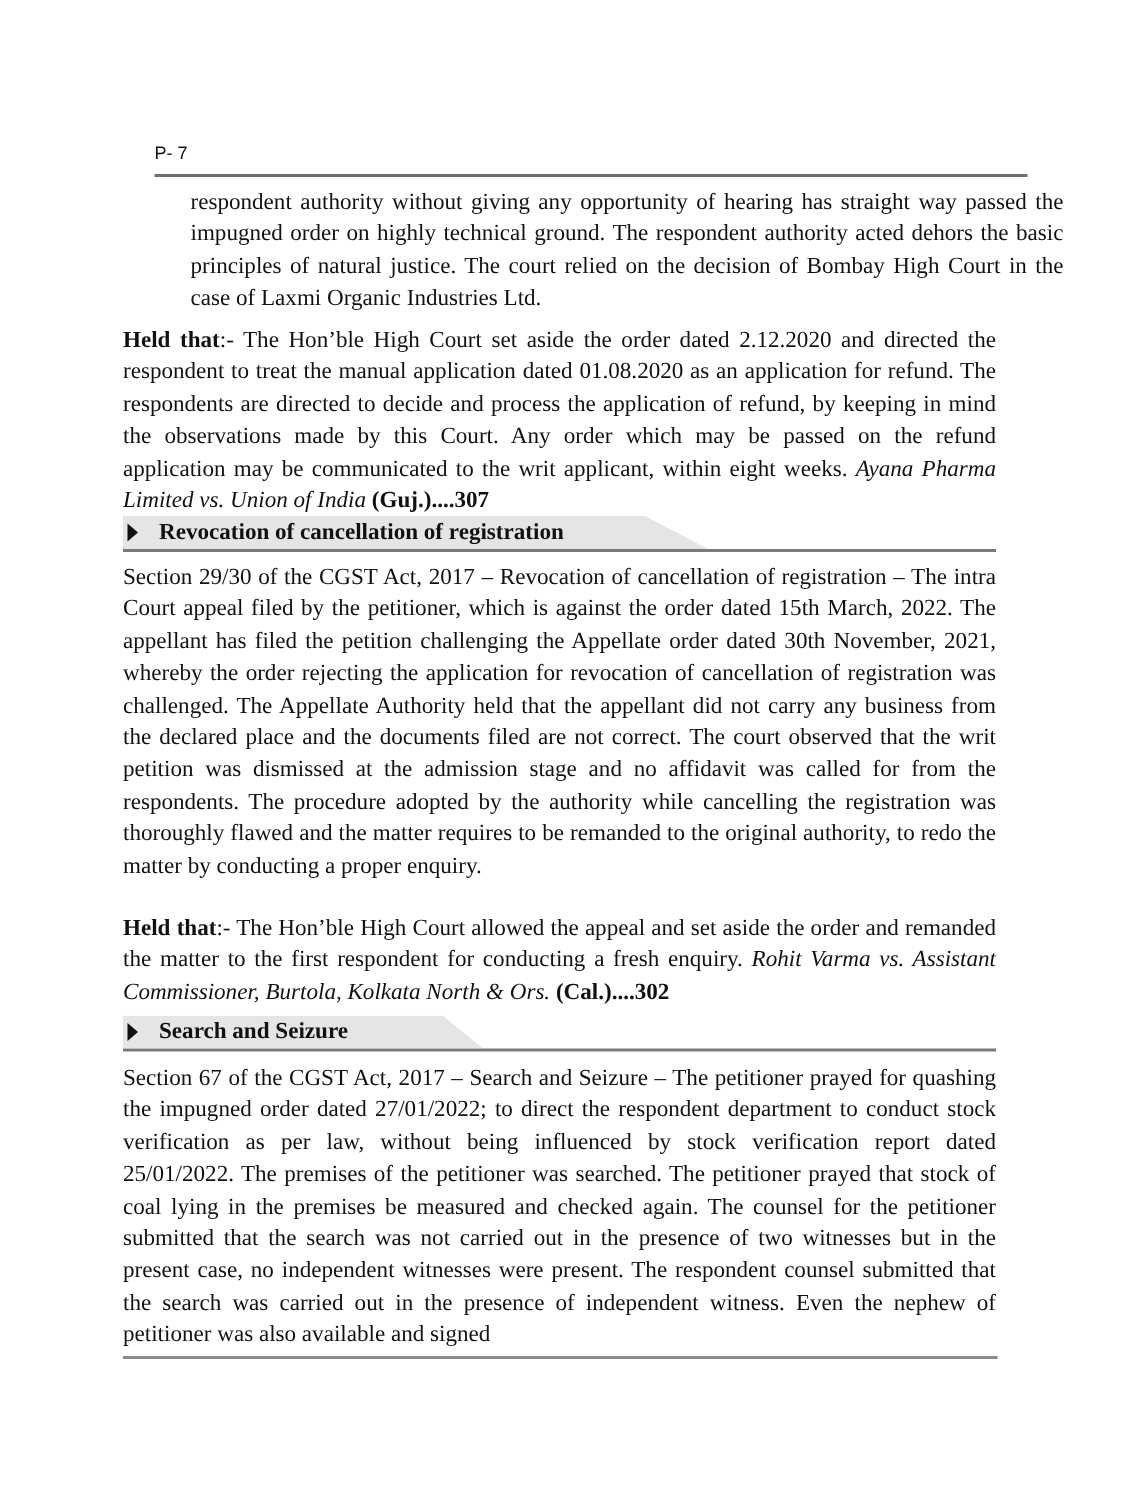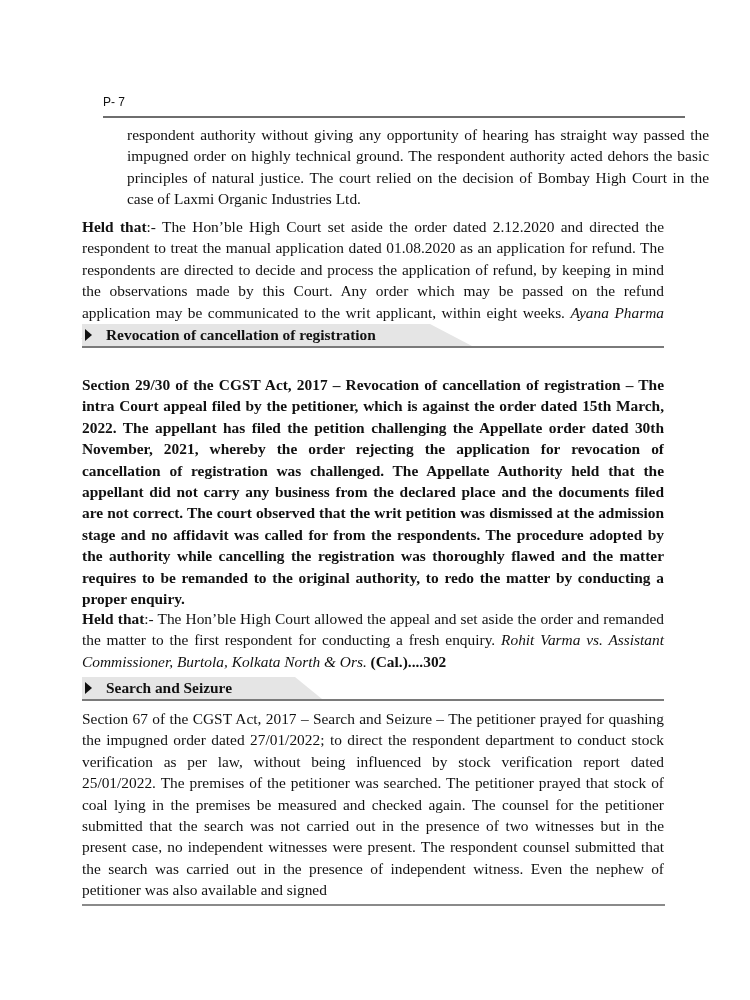--- a/index.html
+++ b/index.html
@@ -49,27 +49,27 @@
 </div>
 
 <div class="body-text" style="top:124px;margin-left:45px;">
   <p>respondent authority without giving any opportunity of hearing has straight way passed the impugned order on highly technical ground. The respondent authority acted dehors the basic principles of natural justice. The court relied on the decision of Bombay High Court in the case of Laxmi Organic Industries Ltd.</p>
 </div>
 
 <div class="body-text" style="top:216px;">
   <p><b>Held that</b><span>:- The Hon’ble High Court set aside the order dated 2.12.2020 and directed the respondent to treat the manual application dated 01.08.2020 as an application for refund. The respondents are directed to decide and process the application of refund, by keeping in mind the observations made by this Court. Any order which may be passed on the refund application may be communicated to the writ applicant, within eight weeks. </span><i>Ayana Pharma Limited vs. Union of India</i><b> (Guj.)....307</b></p>
 </div>
 
-<div class="banner" style="top:324px;">
+<div class="banner" style="top:344px;">
   <div class="shape" style="width:390px; clip-path: polygon(0 0, 348px 0, 390px 100%, 0 100%);"></div>
   <div class="arrow"></div>
   <span class="title">Revocation of cancellation of registration</span>
 </div>
 
-<div class="body-text" style="top:374px;font-weight:bold;">
+<div class="body-text" style="top:374px;">
   <p>Section 29/30 of the CGST Act, 2017 – Revocation of cancellation of registration – The intra Court appeal filed by the petitioner, which is against the order dated 15th March, 2022. The appellant has filed the petition challenging the Appellate order dated 30th November, 2021, whereby the order rejecting the application for revocation of cancellation of registration was challenged. The Appellate Authority held that the appellant did not carry any business from the declared place and the documents filed are not correct. The court observed that the writ petition was dismissed at the admission stage and no affidavit was called for from the respondents. The procedure adopted by the authority while cancelling the registration was thoroughly flawed and the matter requires to be remanded to the original authority, to redo the matter by conducting a proper enquiry.</p>
 </div>
 
 <div class="body-text" style="top:608px;">
   <p><b>Held that</b><span>:- The Hon’ble High Court allowed the appeal and set aside the order and remanded the matter to the first respondent for conducting a fresh enquiry. </span><i>Rohit Varma vs. Assistant Commissioner, Burtola, Kolkata North &amp; Ors.</i><b> (Cal.)....302</b></p>
 </div>
 
 <div class="banner" style="top:677px;">
   <div class="shape" style="width:240px; clip-path: polygon(0 0, 213px 0, 240px 100%, 0 100%);"></div>
   <div class="arrow"></div>

